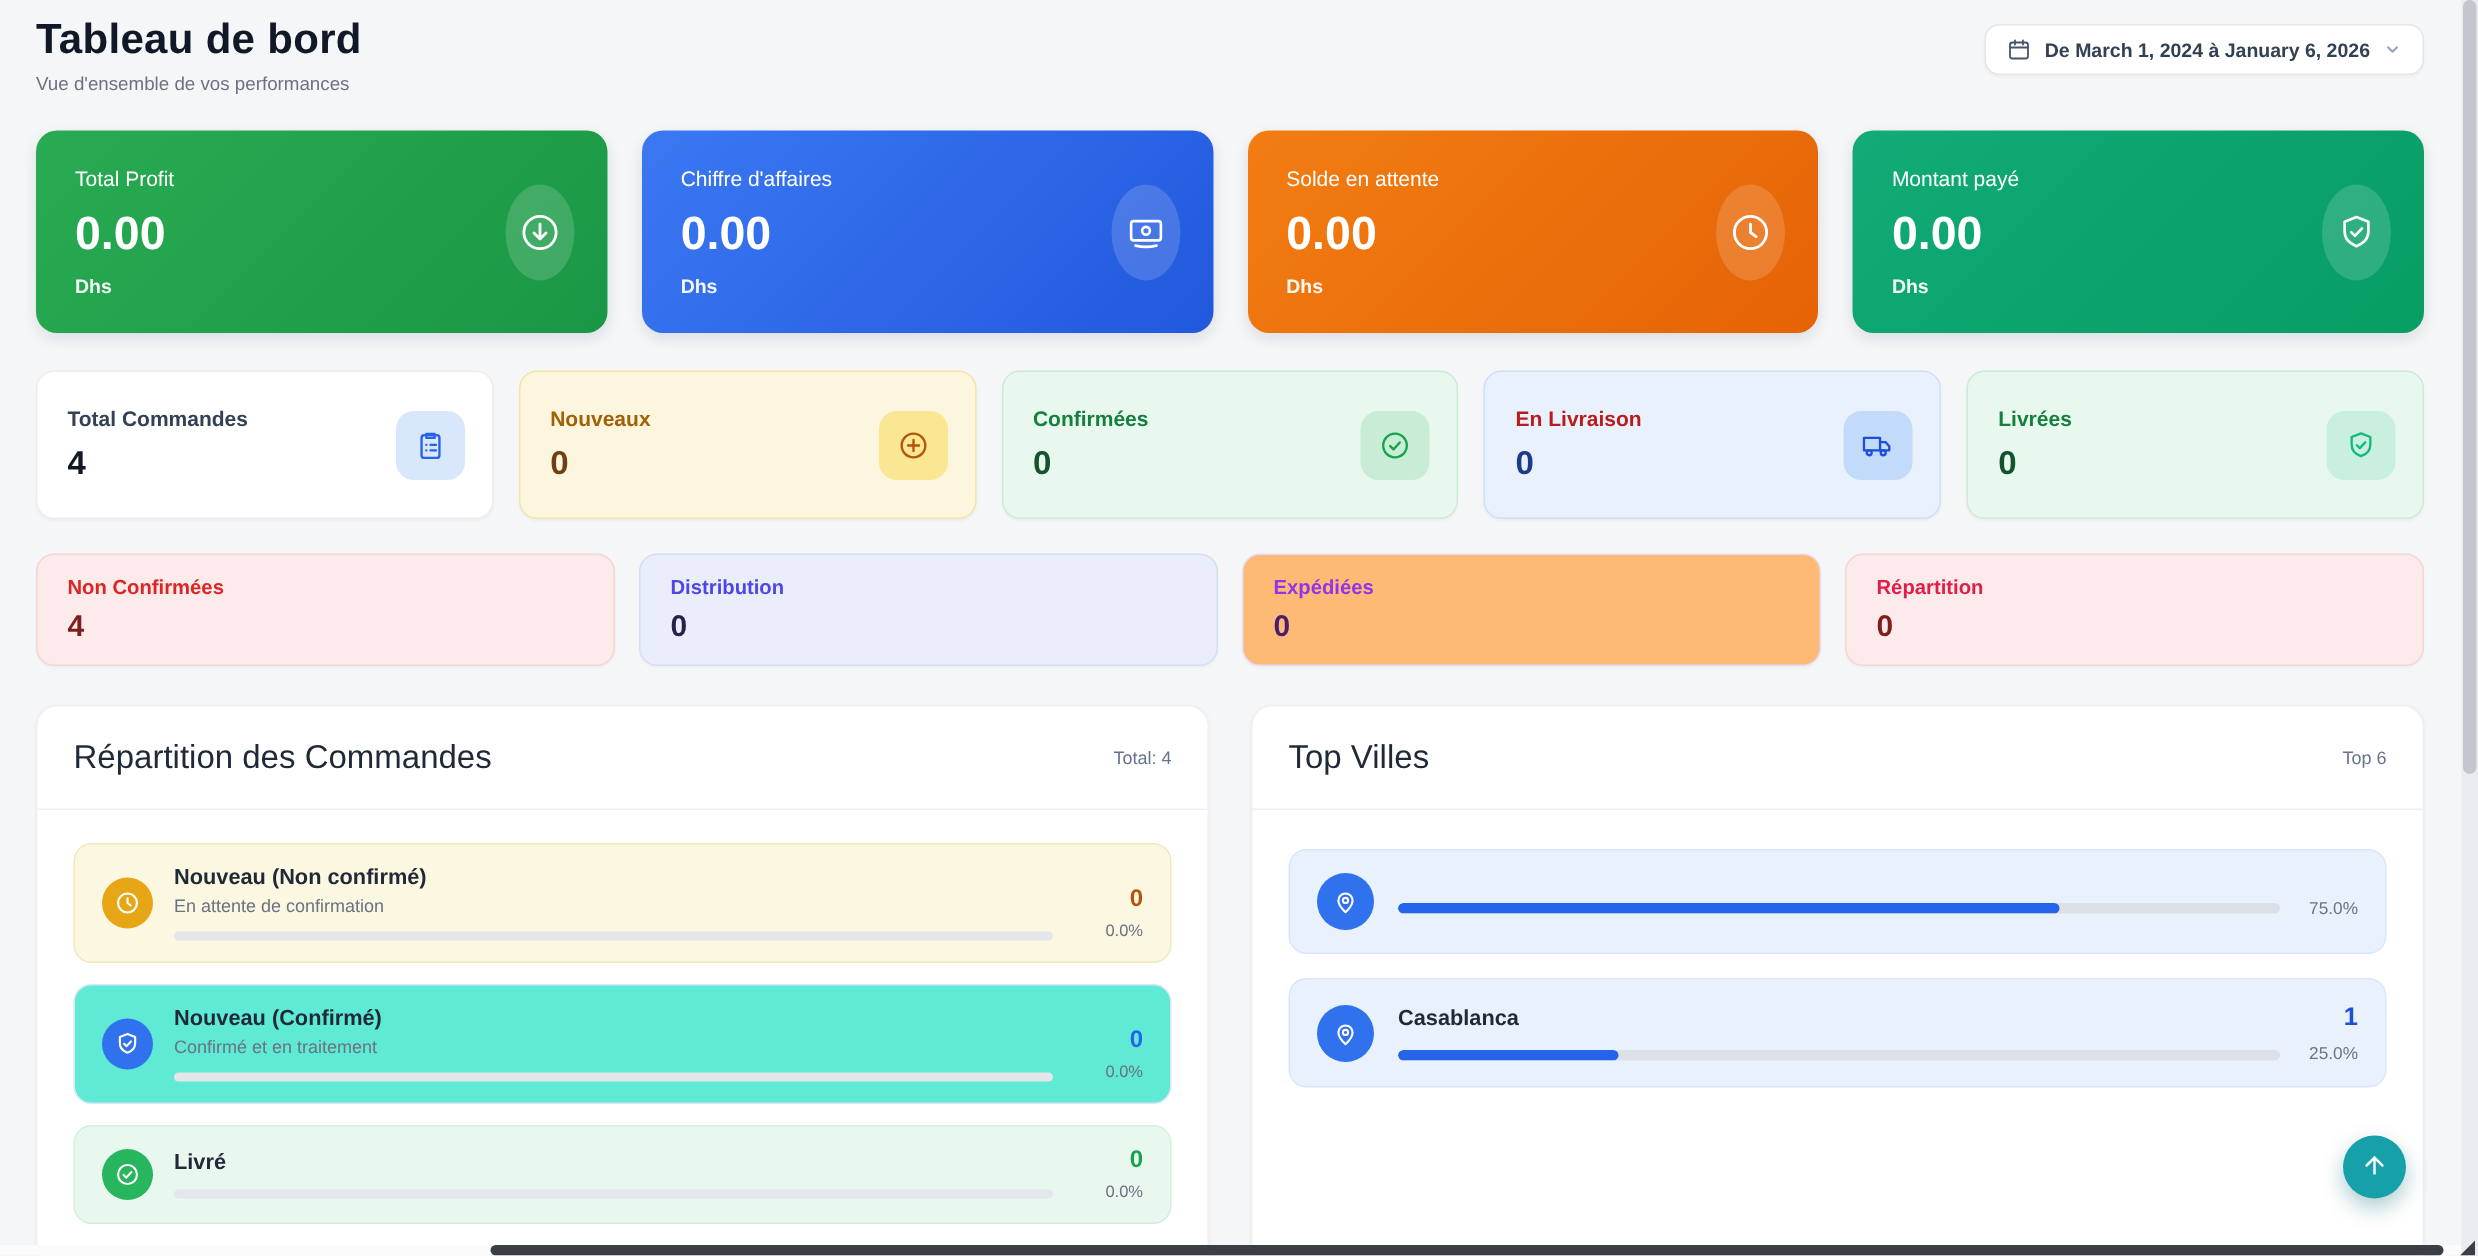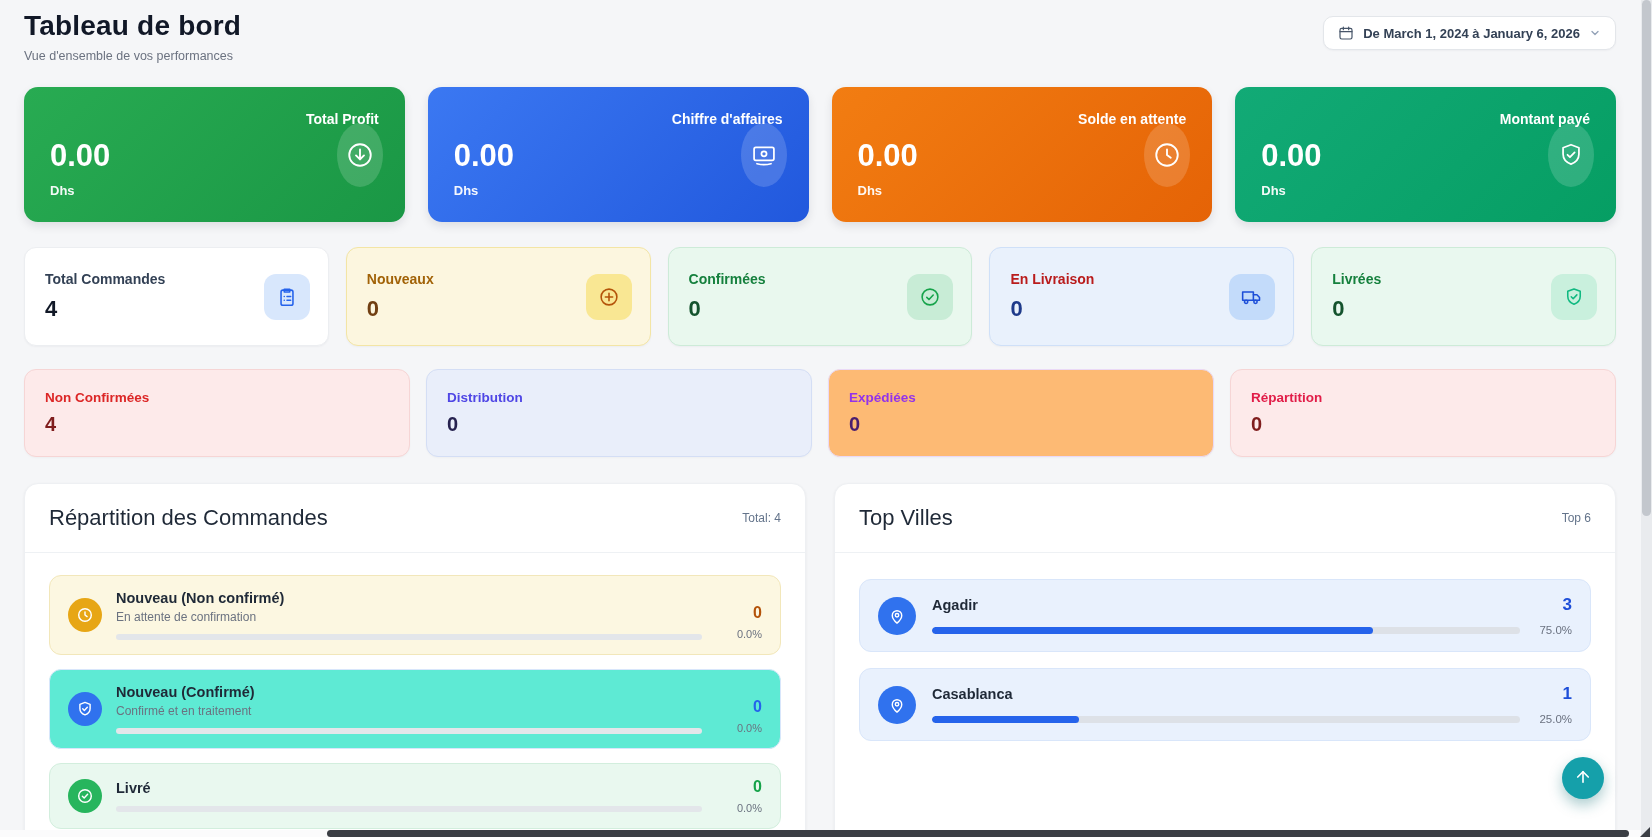--- a/index.html
+++ b/index.html
@@ -27,21 +27,21 @@
   
   .kpi-row{display:grid;grid-template-columns:repeat(4,1fr);gap:23px;margin-top:24px;}
   .kpi{
     position:relative;border-radius:14px;color:#fff;padding:24px 26px;height:135px;
     box-sizing:border-box;box-shadow:0 4px 10px rgba(16,24,40,.10);overflow:hidden;
   }
   .kpi-green {background:linear-gradient(135deg,#28ab52,#1a9745);}
   .kpi-blue  {background:linear-gradient(135deg,#3b78f2,#2158dd);}
   .kpi-orange{background:linear-gradient(135deg,#f27d12,#e56306);}
   .kpi-teal  {background:linear-gradient(135deg,#12aa76,#069e63);}
-  .kpi-label{font-size:14px;font-weight:700;text-align:right;}
+  .kpi-label{font-size:14px;font-weight:400;}
   .kpi-value{font-size:31px;font-weight:800;margin-top:11px;}
   .kpi-cur{font-size:13px;font-weight:600;margin-top:9px;opacity:.95;}
   .kpi-bubble{
     position:absolute;right:22px;top:50%;transform:translateY(-50%);
     width:46px;height:64px;border-radius:50%;
     background:rgba(255,255,255,.16);
     display:flex;align-items:center;justify-content:center;
   }
 
   
@@ -68,21 +68,21 @@
   .m-green .mini-iconbox{background:#c8ecd6;color:#16a34a;}
   .m-blue  {background:#e9f1fc;border-color:#cfe0f8;}
   .m-blue .mini-label{color:#b91c1c;} .m-blue .mini-value{color:#1e3a8a;}
   .m-blue .mini-iconbox{background:#c3dbfa;color:#1d4ed8;}
   .m-green2{background:#e9f8ef;border-color:#cdebd8;}
   .m-green2 .mini-label{color:#15803d;} .m-green2 .mini-value{color:#14532d;}
   .m-green2 .mini-iconbox{background:#c9f0dd;color:#10b981;}
 
   .mini-row2{display:grid;grid-template-columns:repeat(4,1fr);gap:16px;margin-top:23px;}
   .flat{
-    border-radius:12px;height:88px;box-sizing:border-box;border:1px solid transparent;
+    border-radius:12px;height:75px;box-sizing:border-box;border:1px solid transparent;
     padding:16px 20px;display:flex;flex-direction:column;justify-content:center;gap:8px;
     box-shadow:0 1px 2px rgba(16,24,40,.03);
   }
   .flat .mini-label{font-size:13.5px;}
   .flat .mini-value{font-size:20px;}
   .f-red   {background:#fdeaea;border-color:#f6d5d5;}
   .f-red .mini-label{color:#dc2626;} .f-red .mini-value{color:#7f1d1d;}
   .f-indigo{background:#e9eefa;border-color:#d4def5;}
   .f-indigo .mini-label{color:#4f46e5;} .f-indigo .mini-value{color:#26224f;}
   .f-purple{background:#fdba74;border-color:#ead9f6;}
@@ -388,24 +388,20 @@
       <div class="c-list">
 
         <div class="c-row">
           <div class="c-icon">
             <svg width="18" height="18" viewBox="0 0 24 24" fill="none" stroke="#fff" stroke-width="1.9" stroke-linecap="round" stroke-linejoin="round">
                 <path d="M12 21.5s-6.3-5.6-6.3-10.3a6.3 6.3 0 1 1 12.6 0C18.3 15.9 12 21.5 12 21.5z"></path>
                 <circle cx="12" cy="11" r="2.3"></circle>
               </svg>
           </div>
           <div class="c-mid">
-            <div class="c-line1">
-              <div class="c-name">Agadir</div>
-              <div class="c-val">3</div>
-            </div>
             <div class="c-line2">
               <div class="c-track">
                   <div class="c-fill" style="width: 75%;"></div>
                 </div>
               <div class="c-pct">75.0%</div>
             </div>
           </div>
         </div>
 
         <div class="c-row">

